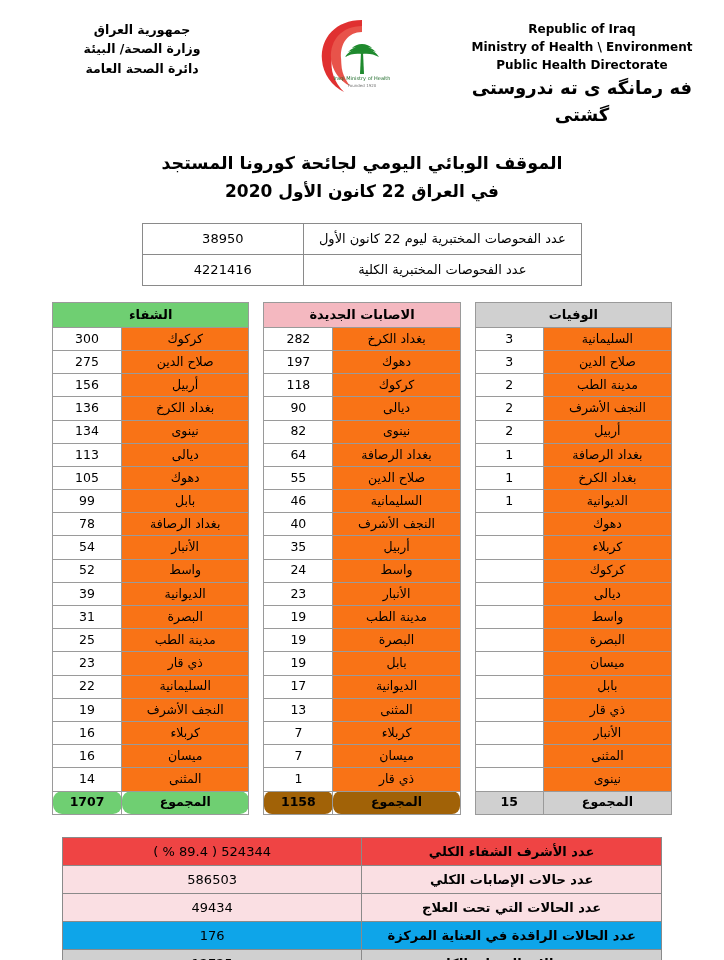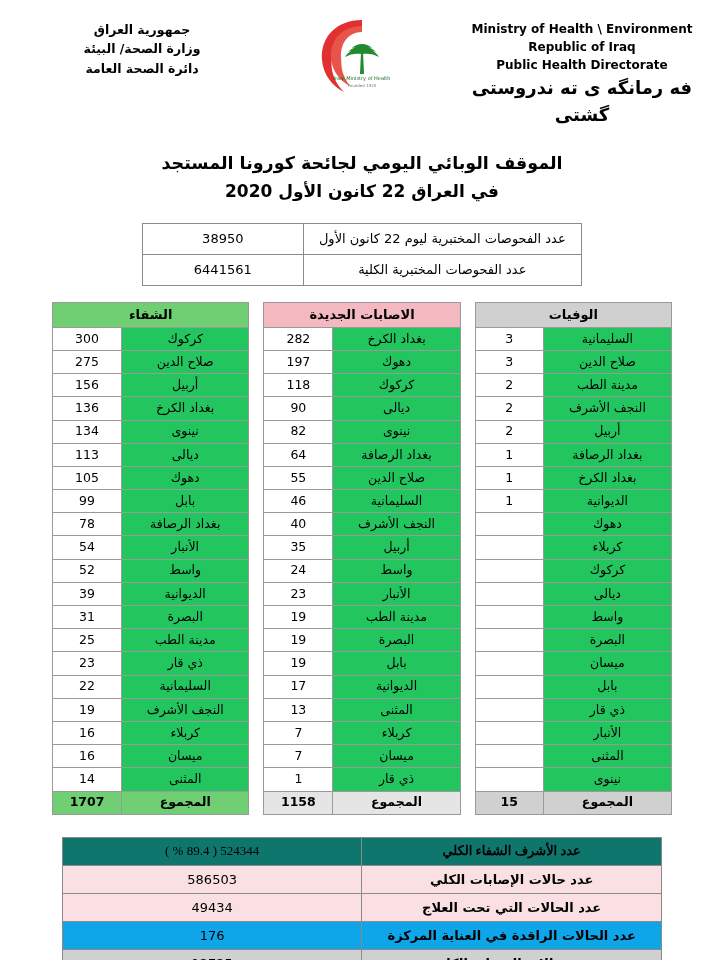--- a/index.html
+++ b/index.html
@@ -134,23 +134,23 @@
   }
   td.gov { width: 120px; }
   td.num { width: 58px; font-size: 12.5px; }
   tr.total td { font-weight: bold; }
 
   
   .hdr-deaths { background: #d0d0d0; }
   .hdr-new    { background: #f4b8c0; }
   .hdr-rec    { background: #6fcf72; }
   .tot-deaths { background: #d0d0d0; }
-  .tot-new    { background: #e5e5e5; }
-  .tot-rec    { background: #6fcf72; }
-  .gov-cell   { background: #22c55e; }
+  .tot-new    { background: #a16207; border-radius: 8px; }
+  .tot-rec    { background: #6fcf72; border-radius: 9px; }
+  .gov-cell   { background: #f97316; }
 
   
   .bottom-wrap {
     display: flex;
     justify-content: center;
     margin-top: 22px;
   }
   table.bottom-table {
     width: 600px;
     font-size: 13px;
@@ -158,36 +158,36 @@
   }
   table.bottom-table td {
     border: 1px solid #8a8a8a;
     height: 25px;
     padding: 1px 10px;
     text-align: center;
     vertical-align: middle;
   }
   table.bottom-table td.blabel { width: 300px; font-weight: bold; }
   table.bottom-table td.bvalue { width: 300px; }
-  .row-rec  td { background: #0f766e; font-family: Liberation Serif, serif; }
+  .row-rec  td { background: #ef4444; }
   .row-inf  td { background: #fadfe3; }
   .row-trt  td { background: #fadfe3; }
   .row-icu  td { background: #0ea5e9; }
   .row-dth  td { background: #d0d0d0; }
 </style>
 </head>
 <body>
 
 <div class="page">
 
   <div class="header">
 
     <div class="header-side en">
+      <div>Republic of Iraq</div>
       <div>Ministry of Health \ Environment</div>
-      <div>Republic of Iraq</div>
       <div>Public Health Directorate</div>
       <div class="ku">فه رمانگه ى ته ندروستى گشتى</div>
     </div>
 
     <div class="logo-wrap">
       <div class="logo">
         <svg viewBox="0 0 96 92" width="96" height="92" aria-hidden="true">
 
           <path d="M48 4 C22 4 6 22 8 44 C9 58 18 70 30 76 C20 66 16 54 18 42 C21 24 33 13 48 13 Z" fill="#e03030"></path>
           <path d="M48 10 C28 10 16 24 17 42 C18 55 26 65 36 70 C29 61 26 51 28 41 C31 26 38 18 48 18 Z" fill="#e8534a"></path>
@@ -223,21 +223,21 @@
 
   <div class="top-table-wrap">
     <table class="tbl top-table">
       <tbody>
         <tr>
           <td class="label">عدد الفحوصات المختبرية  ليوم 22 كانون الأول</td>
           <td class="value">38950</td>
         </tr>
         <tr>
           <td class="label">عدد الفحوصات المختبرية الكلية</td>
-          <td class="value">6441561</td>
+          <td class="value">4221416</td>
         </tr>
       </tbody>
     </table>
   </div>
 
   <div class="cols">
 
     <div class="col">
       <table class="tbl col-table">
         <thead>

